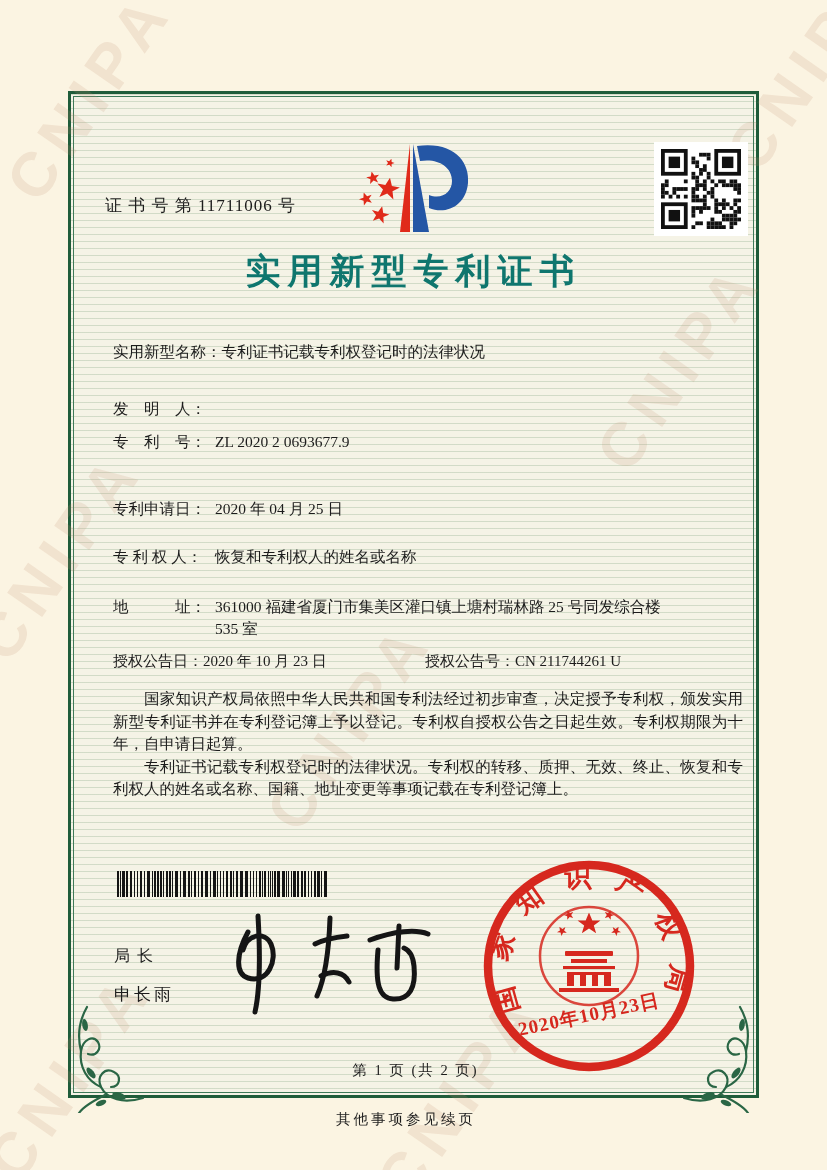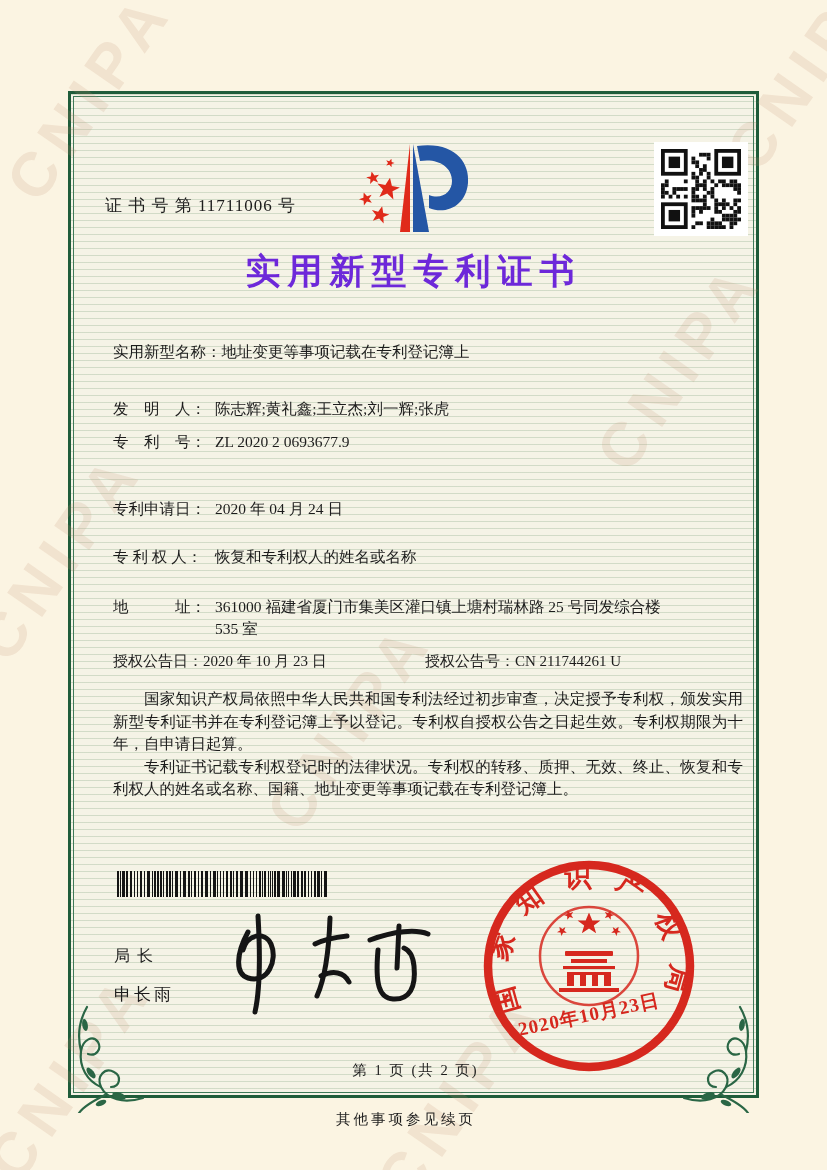--- a/index.html
+++ b/index.html
@@ -29,21 +29,21 @@
     transform:rotate(-55deg);
   }
   
   .content{position:absolute;inset:0;z-index:3;}
   .cert-no{position:absolute;left:105px;top:146px;font-size:17px;letter-spacing:1px;margin-top:48px;}
   .logo{position:absolute;left:333px;top:133px;width:155px;height:115px;}
   .qr-pad{position:absolute;left:654px;top:142px;width:94px;height:94px;background:#ffffff;}
   .qr-pad svg{position:absolute;left:7px;top:7px;}
   .title{
     position:absolute;left:0;right:0;top:248px;text-align:center;
-    font-size:35px;font-weight:bold;letter-spacing:7px;color:#6d28d9;
+    font-size:35px;font-weight:bold;letter-spacing:7px;color:#0f766e;
   }
   .fields{position:absolute;left:113px;top:0;right:84px;font-size:15.5px;}
   .fieldrow{position:absolute;left:0;right:0;display:flex;line-height:22px;}
   .fieldrow .lab{white-space:pre;flex:0 0 auto;min-width:102px;}
   .fieldrow .val{flex:1 1 auto;max-width:470px;}
   .r1{top:341px}.r2{top:398px}.r3{top:431px}.r4{top:498px}.r5{top:546px}.r6{top:596px}
   .grant{position:absolute;left:113px;right:84px;top:652px;font-size:15px;display:flex;}
   .grant .pair1{flex:0 0 312px;white-space:pre;}
   .grant .pair2{white-space:pre;}
   .paras{position:absolute;left:113px;right:84px;top:688px;}
@@ -265,33 +265,32 @@
           <rect x="68.57142857142857" y="76.19047619047619" width="3.8095238095238093" height="3.8095238095238093"></rect>
         </g>
     </svg>
   </div>
 
   <div class="title">实用新型专利证书</div>
 
   <div class="fields">
     <div class="fieldrow r1">
       <span class="lab">实用新型名称：</span>
-      <span class="val">地址变更等事项记载在专利登记簿上</span>
+      <span class="val">专利证书记载专利权登记时的法律状况</span>
     </div>
     <div class="fieldrow r2">
       <span class="lab">发　明　人：</span>
-      <span class="val">陈志辉;黄礼鑫;王立杰;刘一辉;张虎</span>
     </div>
     <div class="fieldrow r3">
       <span class="lab">专　利　号：</span>
       <span class="val">ZL 2020 2 0693677.9</span>
     </div>
     <div class="fieldrow r4">
       <span class="lab">专利申请日：</span>
-      <span class="val">2020 年 04 月 24 日</span>
+      <span class="val">2020 年 04 月 25 日</span>
     </div>
     <div class="fieldrow r5">
       <span class="lab">专 利 权 人：</span>
       <span class="val">恢复和专利权人的姓名或名称</span>
     </div>
     <div class="fieldrow r6">
       <span class="lab">地　　　址：</span>
       <span class="val">361000 福建省厦门市集美区灌口镇上塘村瑞林路 25 号同发综合楼 535 室</span>
     </div>
   </div>

